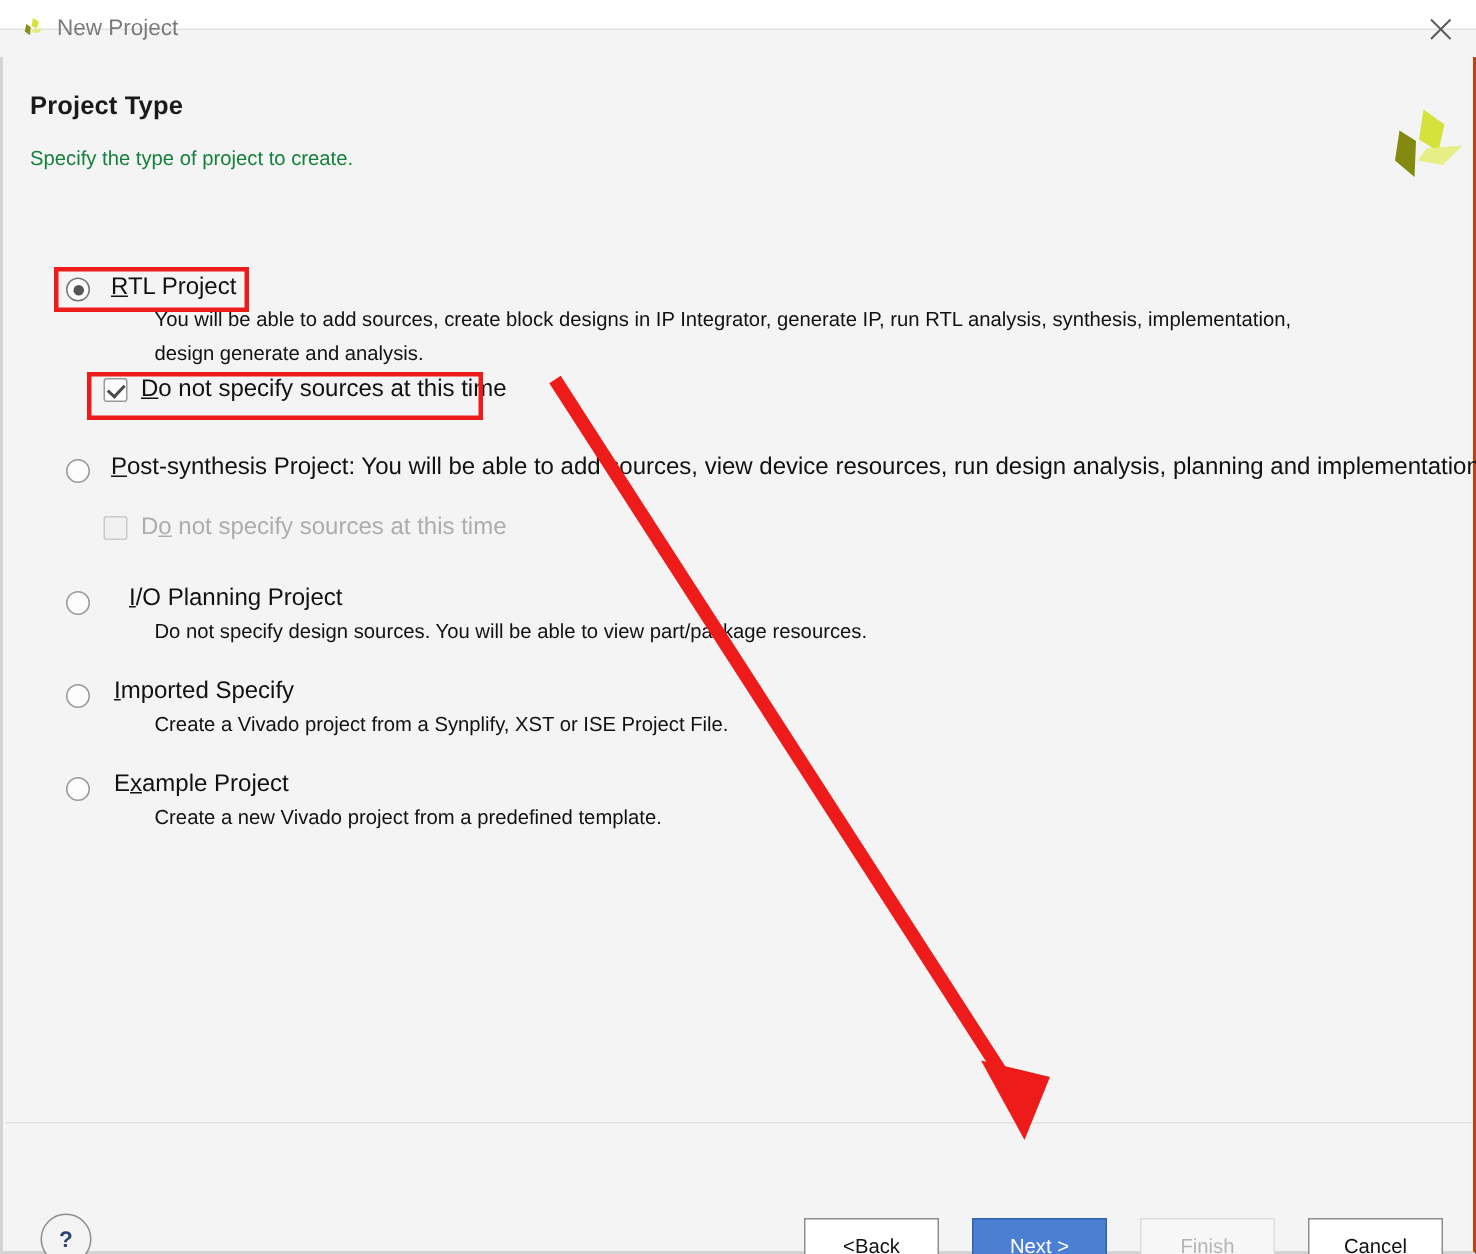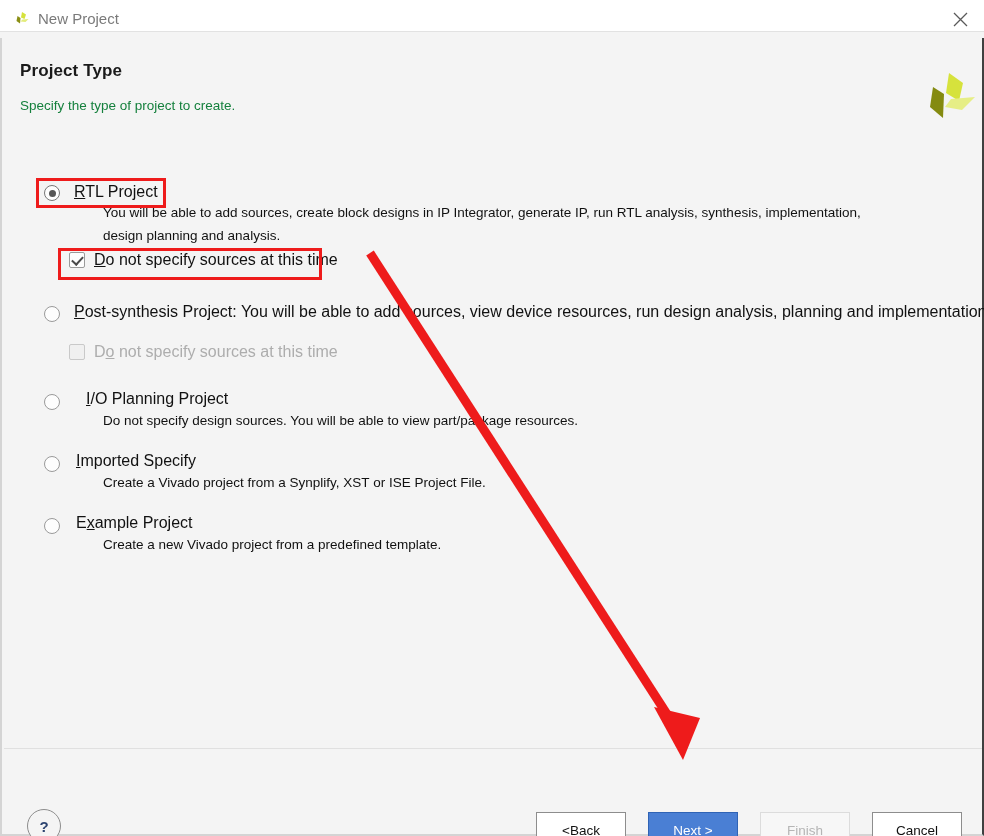--- a/index.html
+++ b/index.html
@@ -23,21 +23,21 @@
     height: 836px;
     background: #f4f4f4;
     box-sizing: border-box;
   }
 
   
   .titlebar {
     position: absolute;
     left: 0; top: 0;
     width: 984px;
-    height: 32px;
+    height: 20px;
     background: #ffffff;
     border-bottom: 1px solid #e2e2e2;
     box-sizing: border-box;
     text-decoration: underline;
   }
   .titlebar-icon {
     position: absolute;
     left: 12px; top: 9px;
     width: 20px; height: 20px;
   }
@@ -61,21 +61,21 @@
   .close-btn svg { display: block; }
 
   
   .content {
     position: absolute;
     left: 0; top: 38px;
     width: 984px;
     height: 798px;
     background: #f4f4f4;
     border-left: 2px solid #d4d4d4;
-    border-right: 2px solid #404040;
+    border-right: 2px solid #c2410c;
     border-bottom: 2px solid #d4d4d4;
     box-sizing: border-box;
   }
 
   .page-title {
     position: absolute;
     left: 18px; top: 23px;
     font-size: 17px;
     font-weight: bold;
     color: #1a1a1a;
@@ -265,21 +265,21 @@
         <polygon points="21,23 20,47 7,36 10,16" fill="#848a10"></polygon>
       </svg>
     </span>
 
     <div class="option-list">
 
       <div class="radio-row">
         <div class="radio checked" style="left:42px; top:147px;"></div>
         <div class="opt-label" style="left:72px; top:145px;"><span></span><span class="mn">R</span><span>TL Project</span></div>
         <div class="opt-desc" style="left:73px; top:167px;">You will be able to add sources, create block designs in IP Integrator, generate IP, run RTL analysis, synthesis, implementation,</div>
-        <div class="opt-desc" style="left:73px; top:190px;">design planning and analysis.</div>
+        <div class="opt-desc" style="left:73px; top:190px;">design generate and analysis.</div>
 
         <div class="checkbox checked" style="left:67px; top:214px;"></div>
         <div class="opt-label" style="left:92px; top:213px;"><span></span><span class="mn">D</span><span>o not specify sources at this time</span></div>
       </div>
 
       <div class="radio-row">
         <div class="radio" style="left:42px; top:268px;"></div>
         <div class="opt-label" style="left:72px; top:265px;"><span></span><span class="mn">P</span><span>ost-synthesis Project: You will be able to add sources, view device resources, run design analysis, planning and implementation.</span></div>
 
         <div class="checkbox disabled" style="left:67px; top:306px;"></div>

